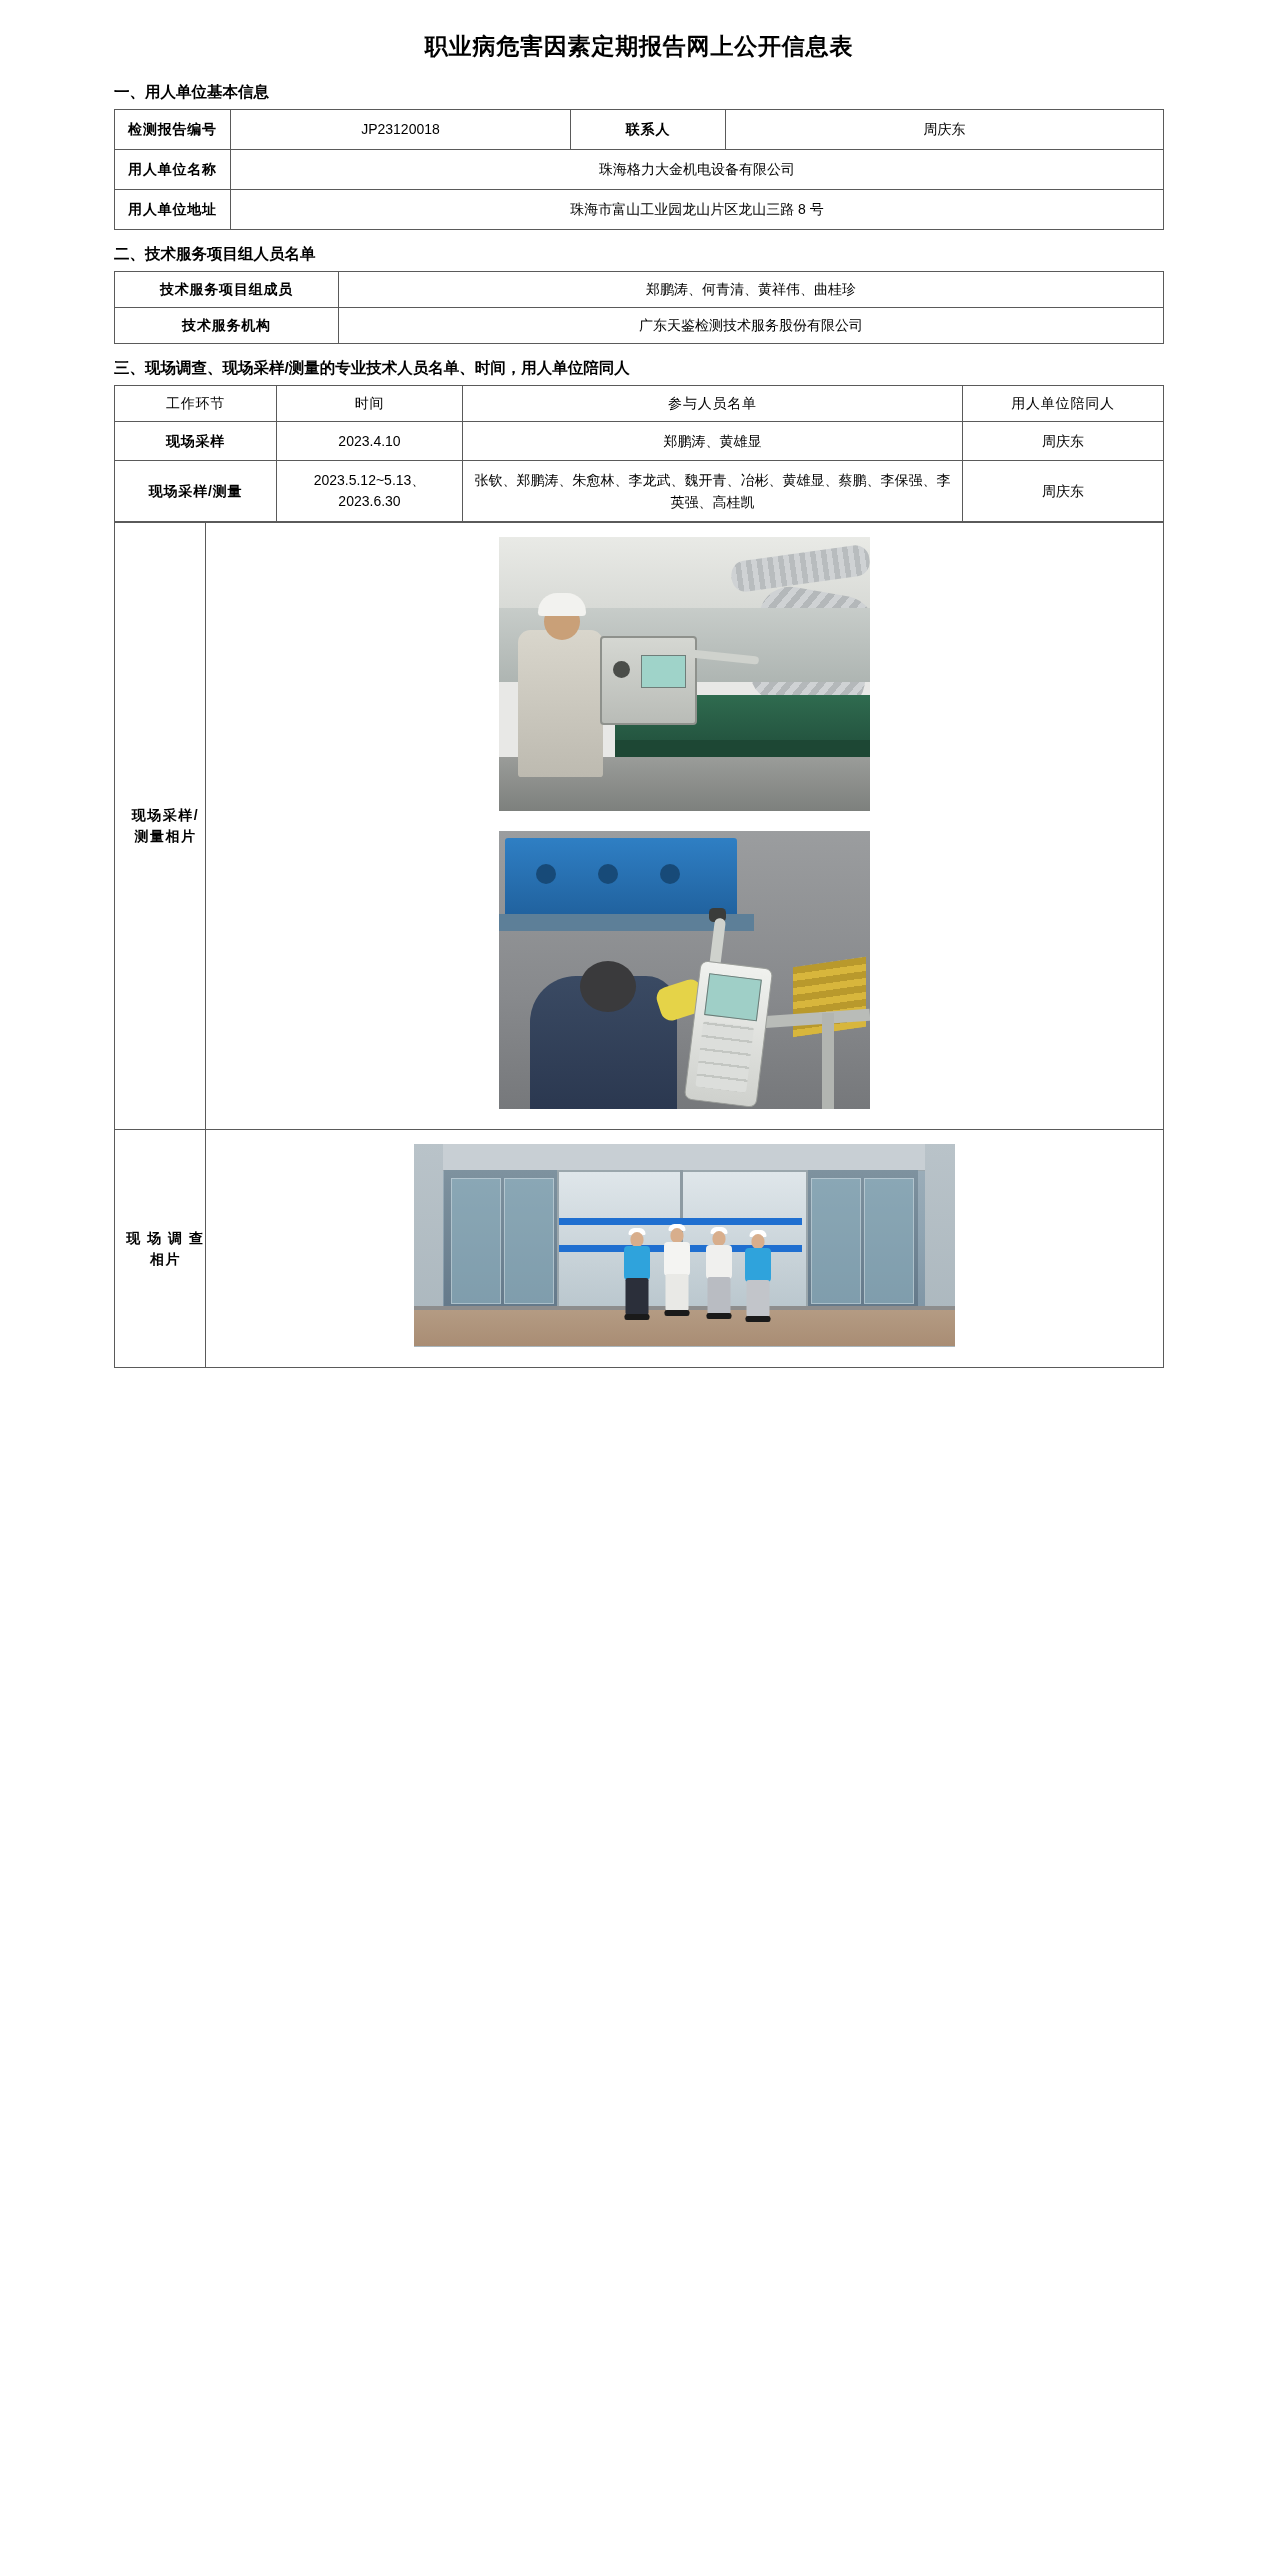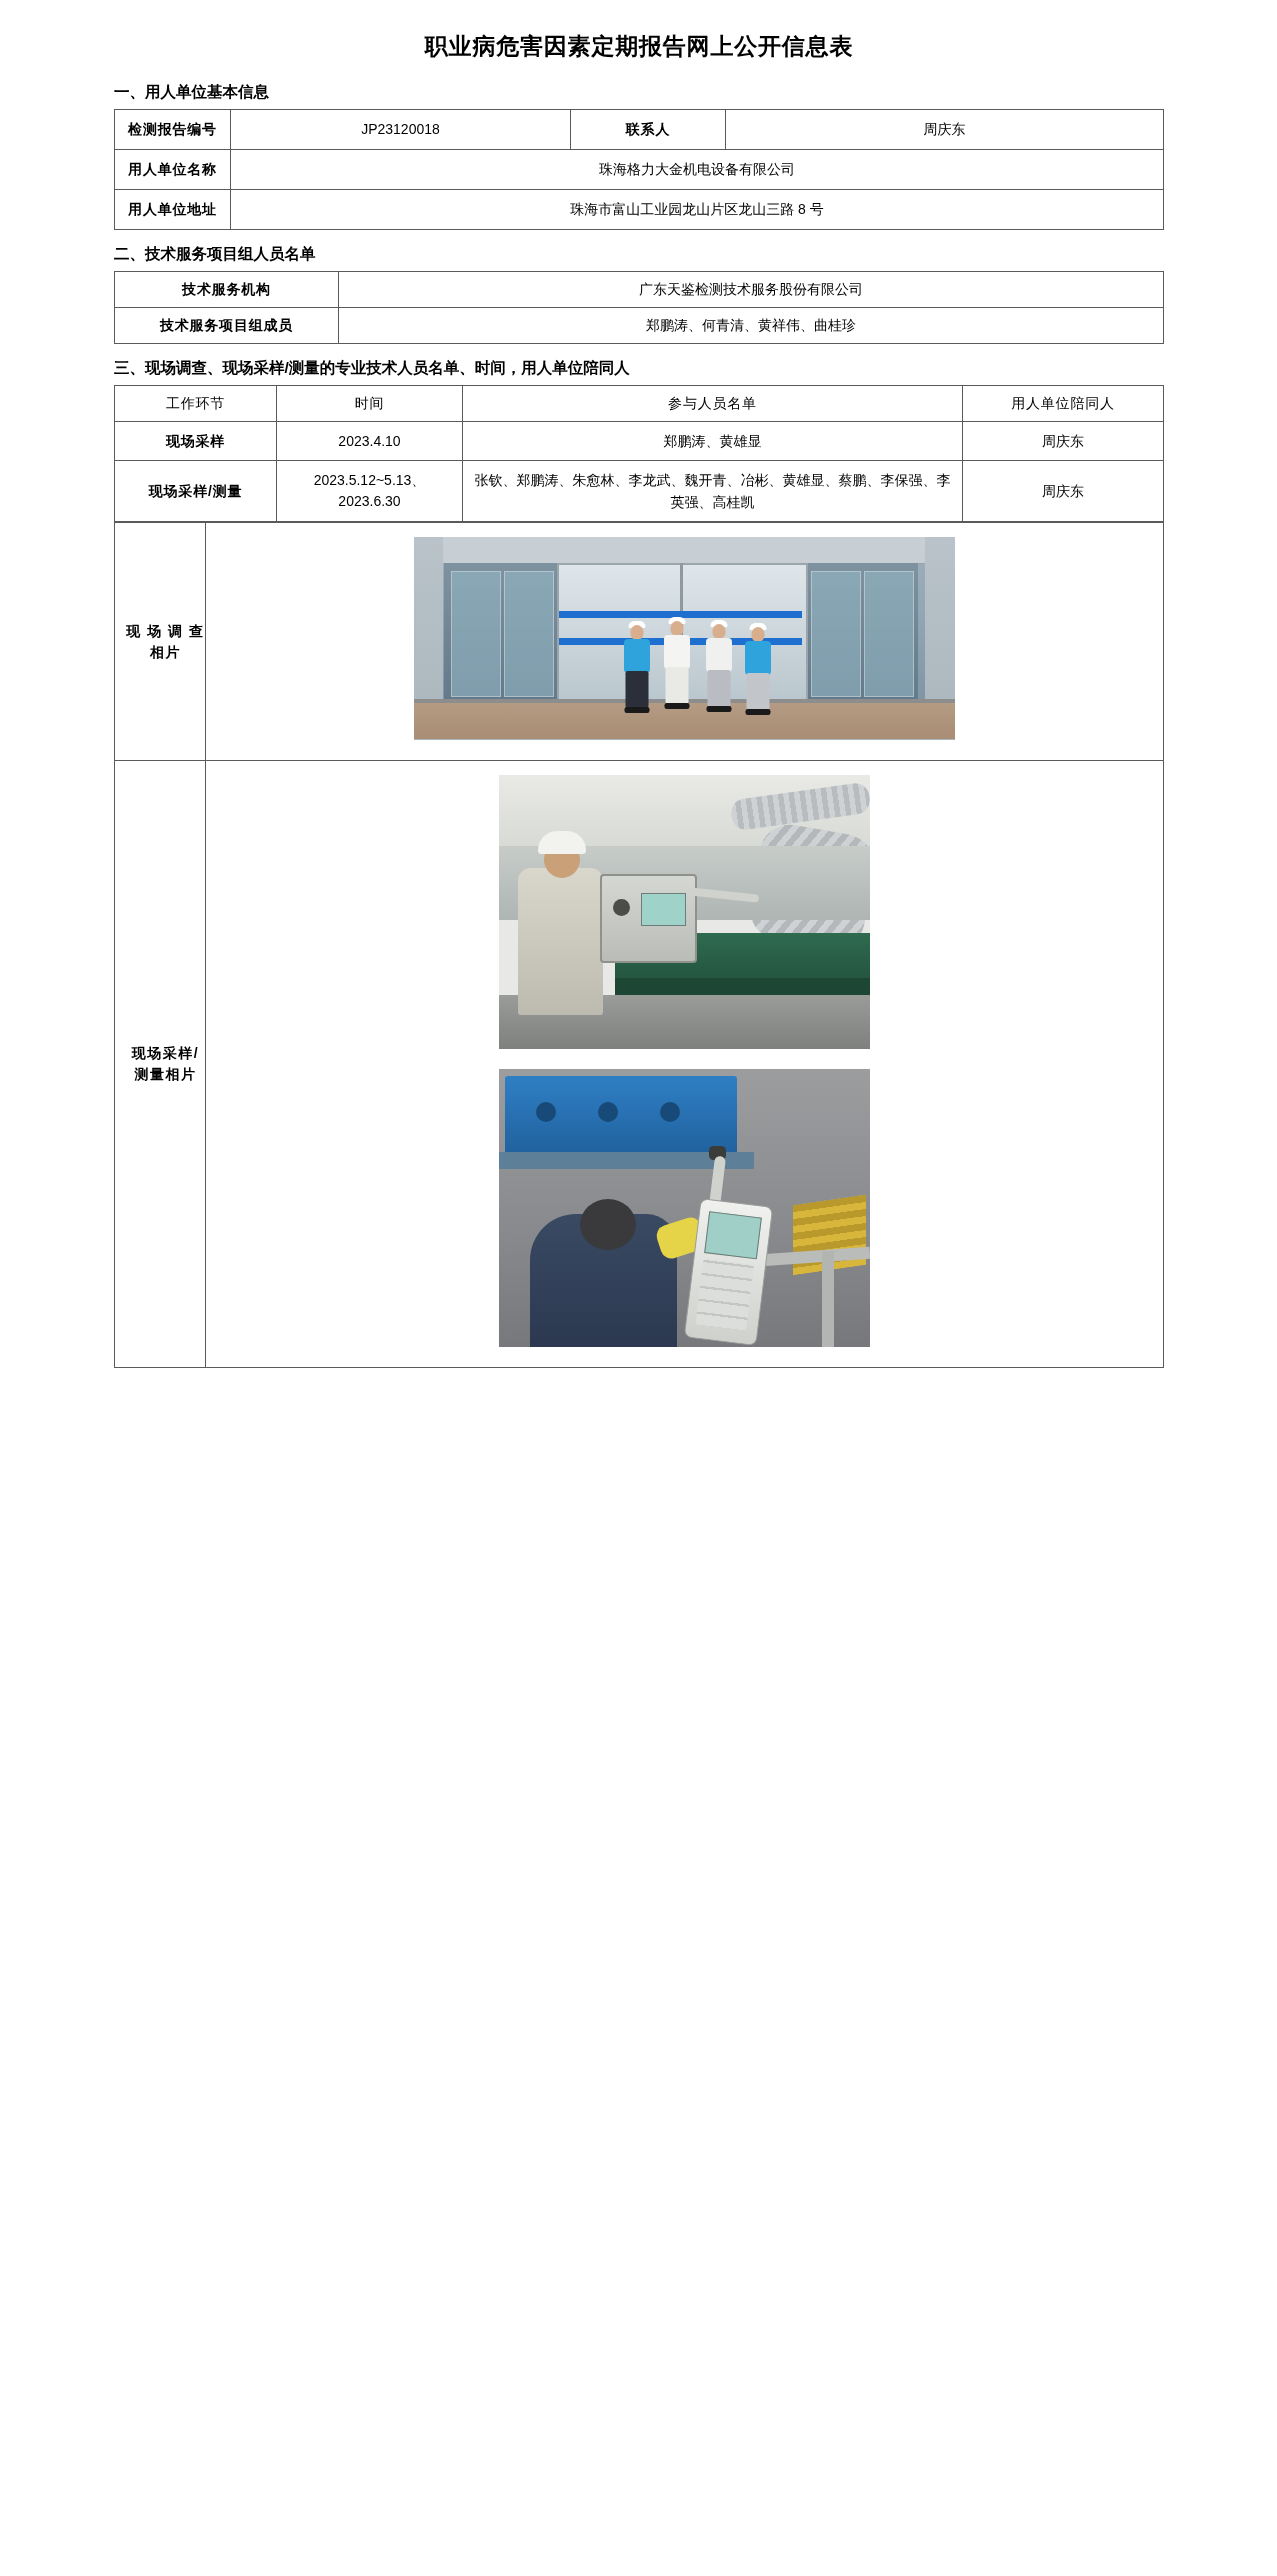--- a/index.html
+++ b/index.html
@@ -318,26 +318,26 @@
   </table>
 
   <div class="section-heading">二、技术服务项目组人员名单</div>
   <table class="grid t2">
     <colgroup>
       <col style="width:224px">
       <col style="width:auto">
     </colgroup>
     <tbody>
       <tr>
+        <td class="label">技术服务项目组成员</td>
+        <td class="value">郑鹏涛、何青清、黄祥伟、曲桂珍</td>
+      </tr>
+      <tr>
         <td class="label">技术服务机构</td>
         <td class="value">广东天鉴检测技术服务股份有限公司</td>
-      </tr>
-      <tr>
-        <td class="label">技术服务项目组成员</td>
-        <td class="value">郑鹏涛、何青清、黄祥伟、曲桂珍</td>
       </tr>
     </tbody>
   </table>
 
   <div class="section-heading">三、现场调查、现场采样/测量的专业技术人员名单、时间，用人单位陪同人</div>
   <table class="grid t3">
     <colgroup>
       <col style="width:162px">
       <col style="width:186px">
       <col style="width:auto">
@@ -366,20 +366,66 @@
       </tr>
     </tbody>
   </table>
 
   <table class="grid photo-table">
     <colgroup>
       <col style="width:91px">
       <col style="width:auto">
     </colgroup>
     <tbody>
+
+      <tr>
+        <td class="photo-label" style="white-space:pre-line">现场采样/
+测量相片</td>
+        <td class="photo-cell">
+          <div class="photo-frame ph2">
+            <div class="ceil"></div>
+            <div class="duct"></div>
+            <div class="duct2"></div>
+            <div class="bgline"></div>
+            <div class="bench"></div>
+            <div class="bench2"></div>
+            <div class="floor"></div>
+            <div class="worker-body"></div>
+            <div class="worker-head"></div>
+            <div class="helmet"></div>
+            <div class="instrument">
+              <div class="screen"></div>
+              <div class="knob"></div>
+            </div>
+            <div class="probe"></div>
+          </div>
+          <div style="height:14px"></div>
+          <div class="photo-frame ph3">
+            <div class="floor"></div>
+            <div class="bluemachine">
+              <div class="hole" style="left:31px; top:26px;"></div>
+              <div class="hole" style="left:93px; top:26px;"></div>
+              <div class="hole" style="left:155px; top:26px;"></div>
+            </div>
+            <div class="railtop"></div>
+            <div class="yellowstack"></div>
+            <div class="barframe"></div>
+            <div class="barframe2"></div>
+            <div class="person-body"></div>
+            <div class="person-head"></div>
+            <div class="yellowglove"></div>
+            <div class="mic-top"></div>
+            <div class="mic"></div>
+            <div class="meter">
+              <div class="mscreen"></div>
+              <div class="keys"></div>
+            </div>
+          </div>
+        </td>
+      </tr>
 
       <tr>
         <td class="photo-label" style="white-space:pre-line">现 场 调 查
 相片</td>
         <td class="photo-cell">
           <div class="photo-frame ph1">
             <div class="sky"></div>
             <div class="building"></div>
             <div class="lintel"></div>
             <div class="sidewall left"></div>
@@ -419,63 +465,17 @@
             <div class="person" style="left:328px; width:32px; height:99px;">
               <div class="cap"></div>
                 <div class="head"></div>
               <div class="torso" style="background:#2fa3dc;"></div>
               <div class="legs" style="background:#c2c5ca;"></div>
                 <div class="shoes"></div>
             </div>
           </div>
         </td>
       </tr>
-
-      <tr>
-        <td class="photo-label" style="white-space:pre-line">现场采样/
-测量相片</td>
-        <td class="photo-cell">
-          <div class="photo-frame ph2">
-            <div class="ceil"></div>
-            <div class="duct"></div>
-            <div class="duct2"></div>
-            <div class="bgline"></div>
-            <div class="bench"></div>
-            <div class="bench2"></div>
-            <div class="floor"></div>
-            <div class="worker-body"></div>
-            <div class="worker-head"></div>
-            <div class="helmet"></div>
-            <div class="instrument">
-              <div class="screen"></div>
-              <div class="knob"></div>
-            </div>
-            <div class="probe"></div>
-          </div>
-          <div style="height:14px"></div>
-          <div class="photo-frame ph3">
-            <div class="floor"></div>
-            <div class="bluemachine">
-              <div class="hole" style="left:31px; top:26px;"></div>
-              <div class="hole" style="left:93px; top:26px;"></div>
-              <div class="hole" style="left:155px; top:26px;"></div>
-            </div>
-            <div class="railtop"></div>
-            <div class="yellowstack"></div>
-            <div class="barframe"></div>
-            <div class="barframe2"></div>
-            <div class="person-body"></div>
-            <div class="person-head"></div>
-            <div class="yellowglove"></div>
-            <div class="mic-top"></div>
-            <div class="mic"></div>
-            <div class="meter">
-              <div class="mscreen"></div>
-              <div class="keys"></div>
-            </div>
-          </div>
-        </td>
-      </tr>
     </tbody>
   </table>
 
 </div>
 
 
 </body></html>

